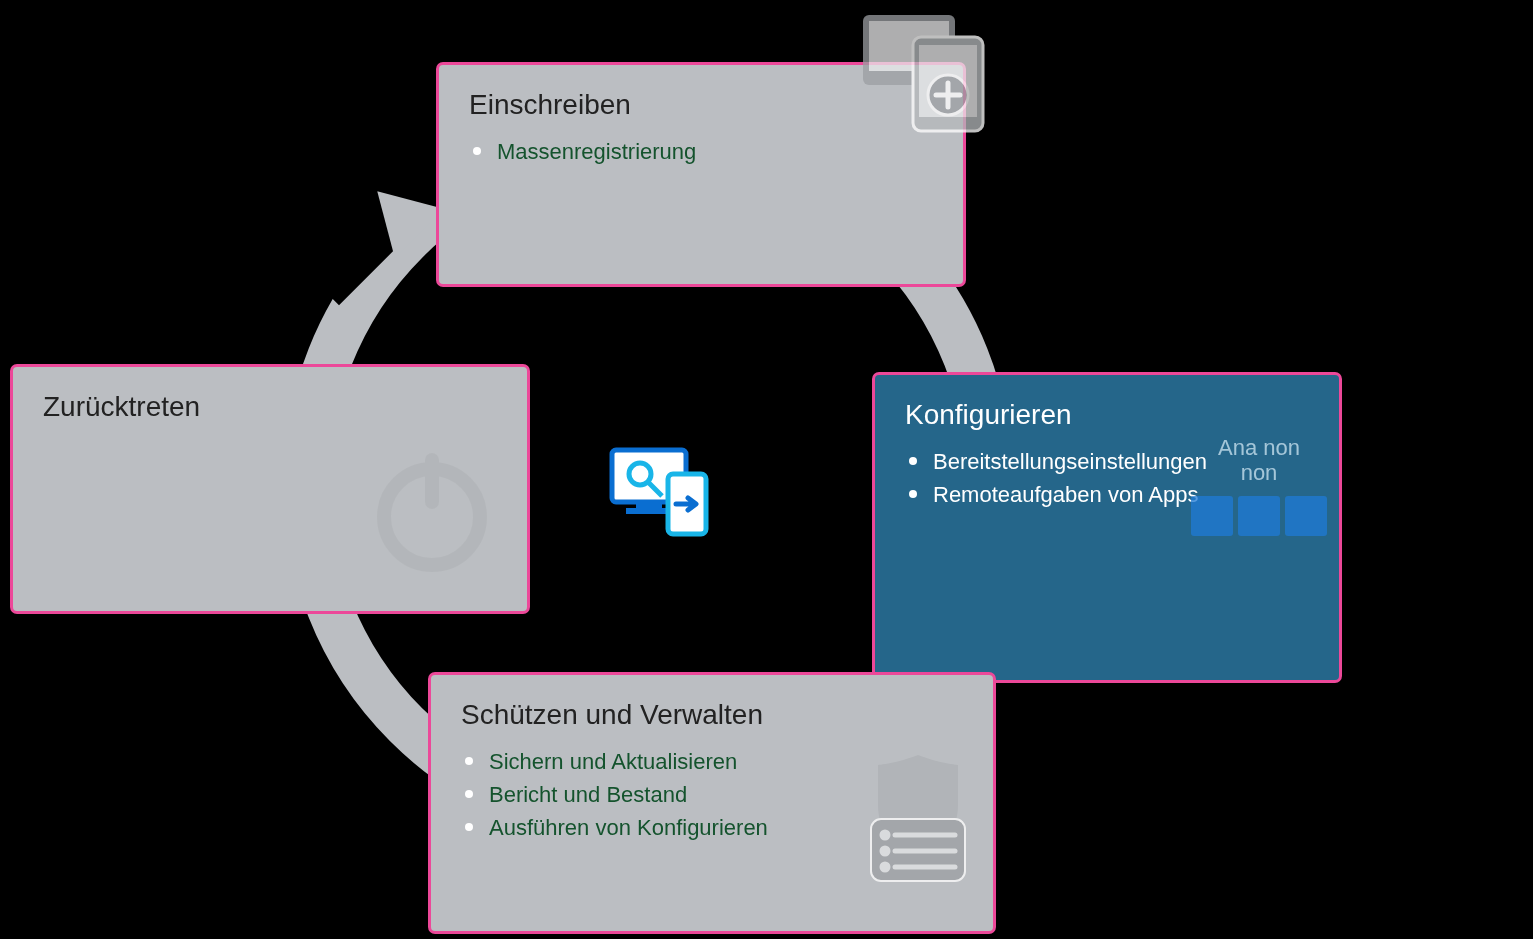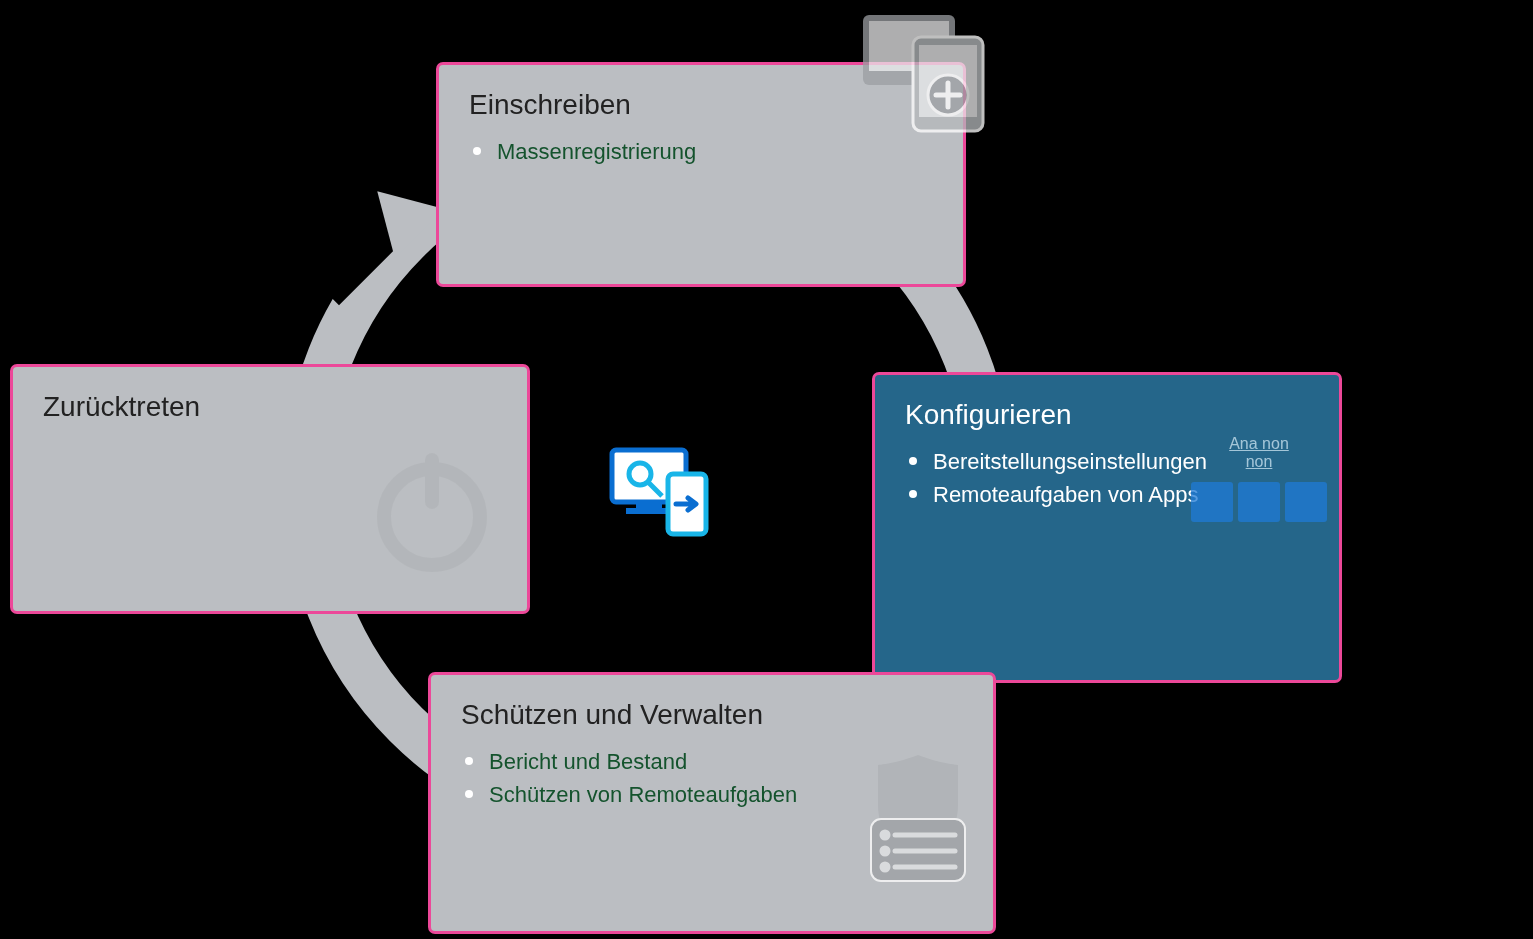--- a/index.html
+++ b/index.html
@@ -73,37 +73,38 @@
     </div>
   </div>
 
   <div class="card blue right">
     <h2>Konfigurieren</h2>
     <ul>
       <li>Bereitstellungseinstellungen</li>
       <li>Remoteaufgaben von Apps</li>
     </ul>
     <div class="deco" style="text-align:center;color:#cfe6f3;">
-      <div style="font-size:16px;line-height:1.15;font-weight:400;text-decoration:underline;">
+      <div style="font-size:22px;line-height:1.15;font-weight:400;">
         <span>Ana non</span><br>
         <span>non</span>
       </div>
       <svg width="140" height="50" viewBox="0 0 140 50" style="margin-top:4px;">
         <rect x="2" y="6" width="42" height="40" rx="3" fill="#1f7bd6"></rect>
         <rect x="49" y="6" width="42" height="40" rx="3" fill="#1f7bd6"></rect>
         <rect x="96" y="6" width="42" height="40" rx="3" fill="#1f7bd6"></rect>
       </svg>
     </div>
   </div>
 
   <div class="card grey bottom">
     <h2>Schützen und Verwalten</h2>
     <ul>
+      <li>Sichern und Aktualisieren</li>
       <li>Bericht und Bestand</li>
-      <li>Schützen von Remoteaufgaben</li>
+      <li>Ausführen von Konfigurieren</li>
     </ul>
     <div class="deco">
       <svg width="110" height="130" viewBox="0 0 110 130">
         <path d="M55 0 C75 8 95 10 95 10 v40 c0 30 -20 46 -40 54 c-20 -8 -40 -24 -40 -54 V10 s20 -2 40 -10z" fill="#aeb1b5"></path>
         <rect x="8" y="64" width="94" height="62" rx="10" fill="#9b9ea2" stroke="#fff" stroke-width="2"></rect>
         <g stroke="#e4e5e6" stroke-width="5" stroke-linecap="round">
           <circle cx="22" cy="80" r="3" fill="#e4e5e6"></circle>
             <line x1="32" y1="80" x2="92" y2="80"></line>
           <circle cx="22" cy="96" r="3" fill="#e4e5e6"></circle>
             <line x1="32" y1="96" x2="92" y2="96"></line>

